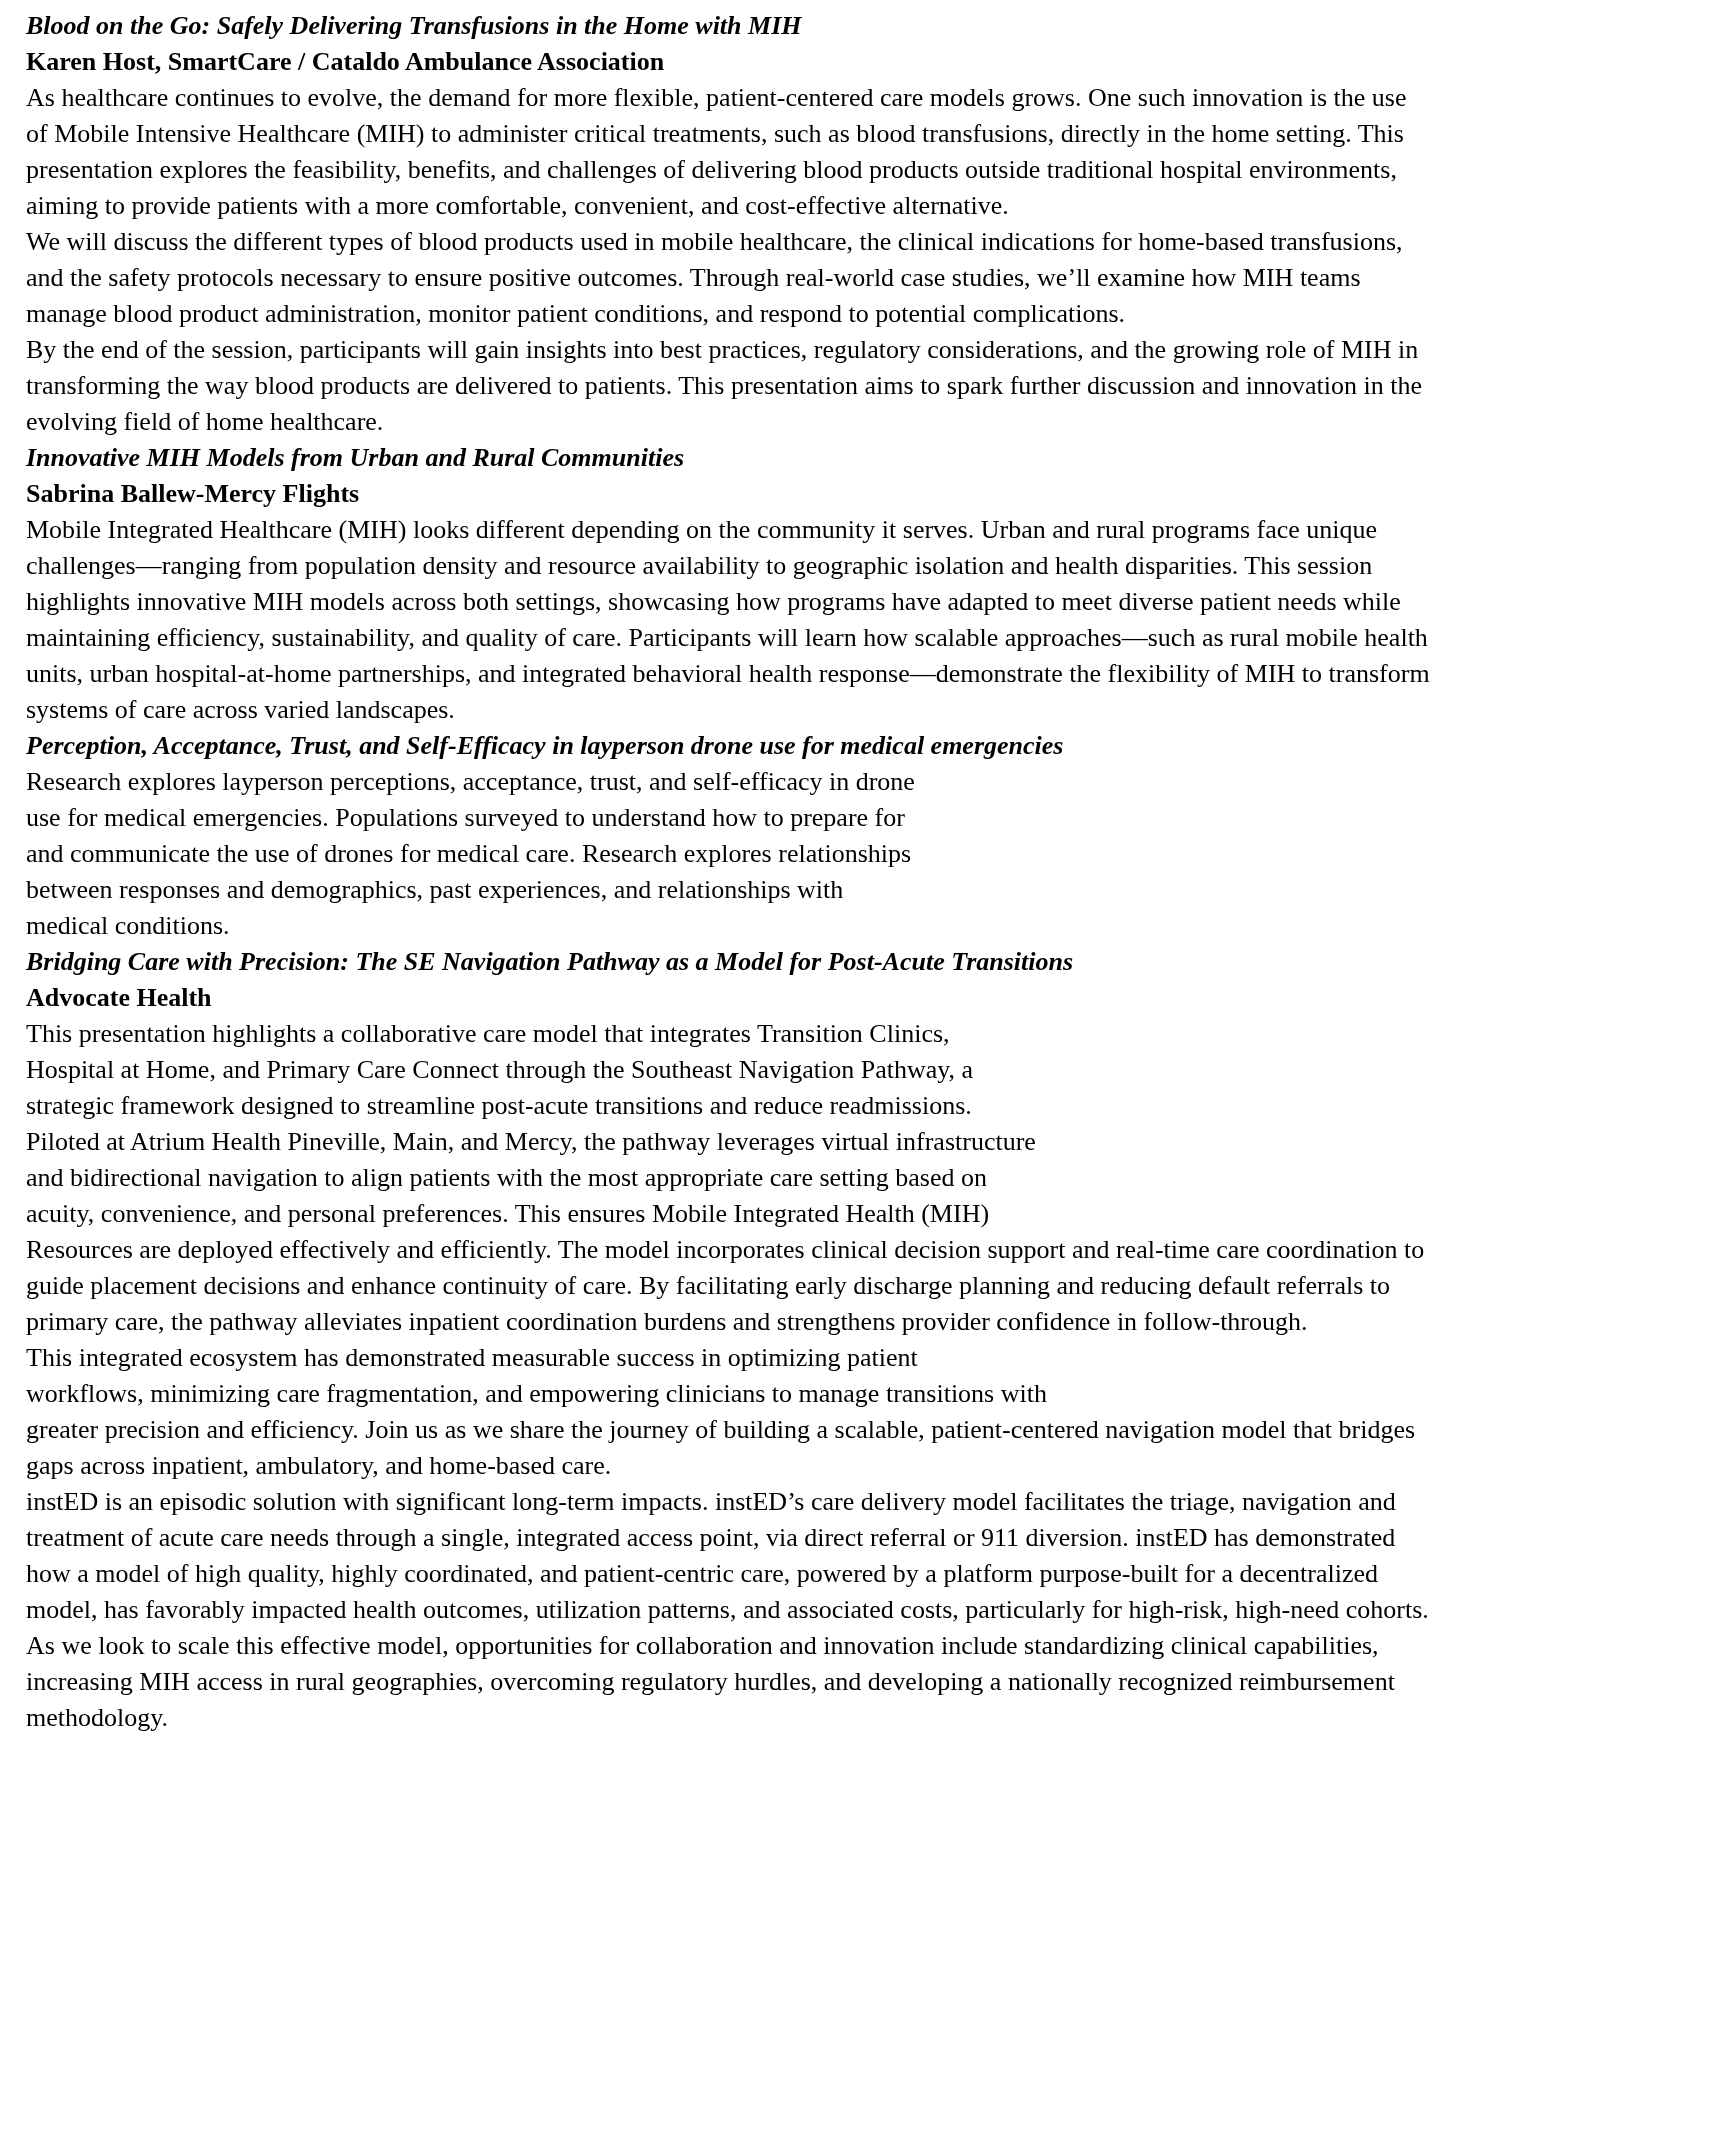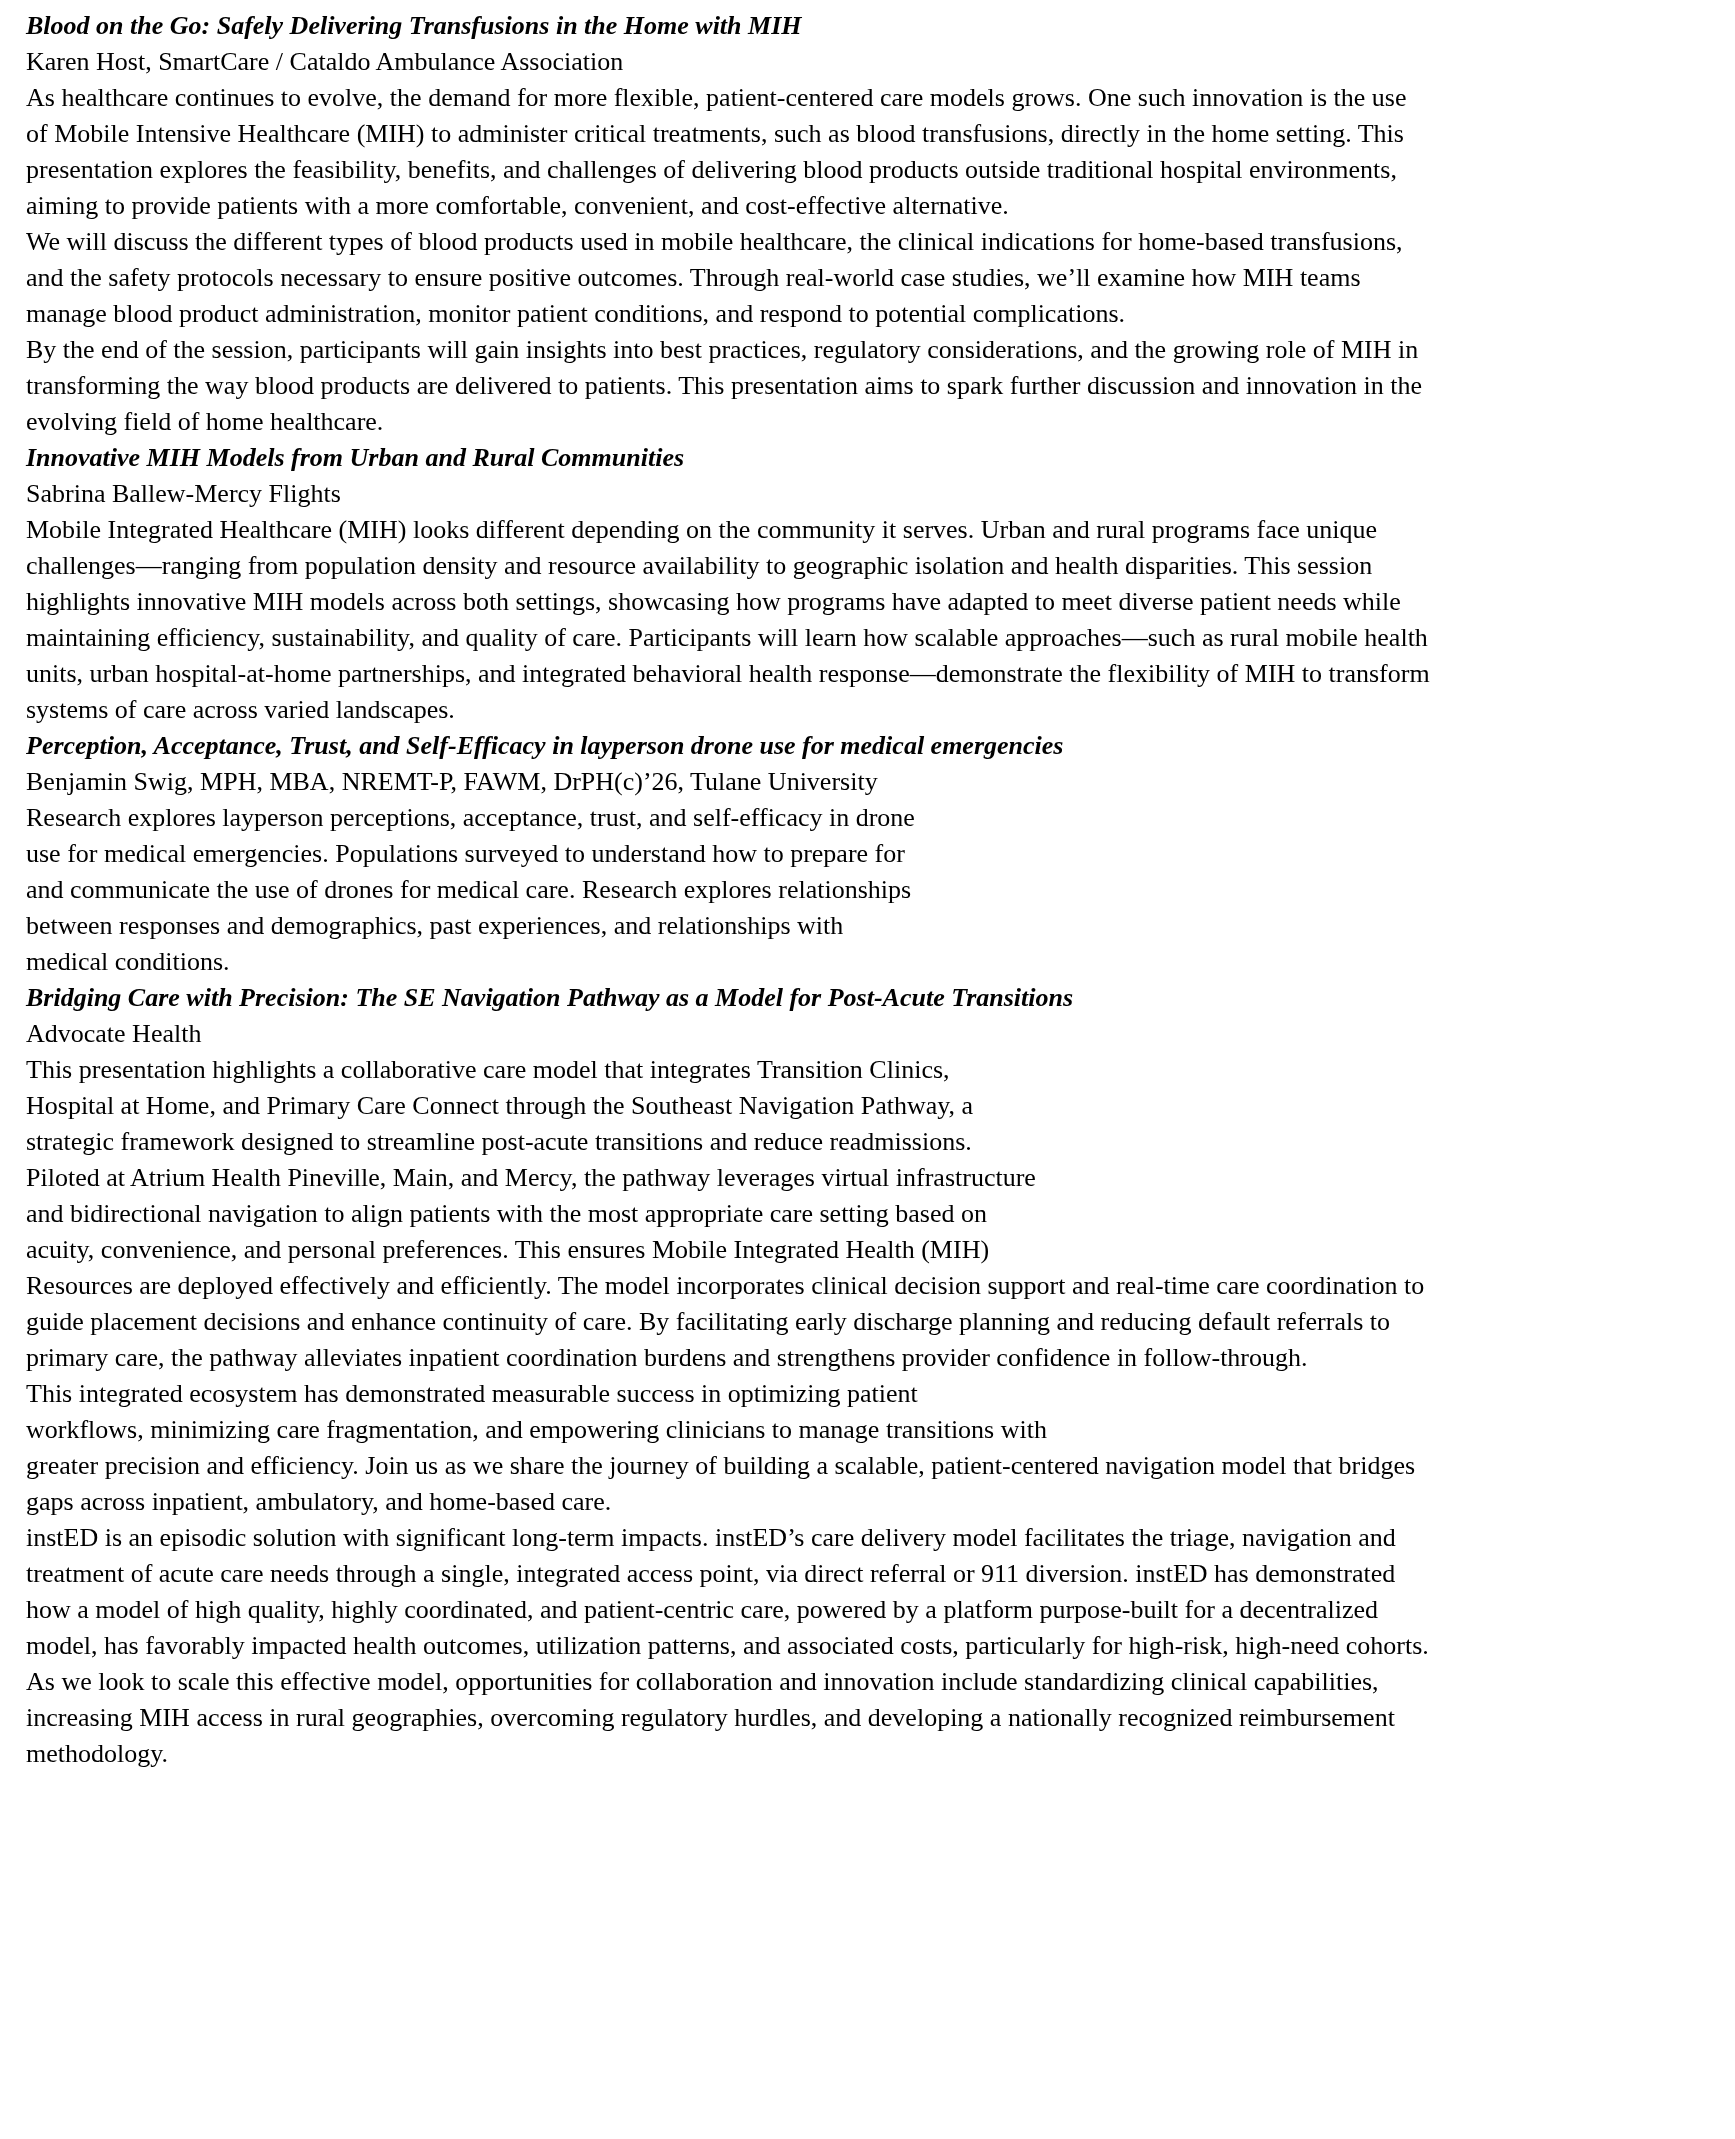--- a/index.html
+++ b/index.html
@@ -23,21 +23,21 @@
   .section + .section { }
   .section-title {
     margin: 0;
     font-size: inherit;
     line-height: inherit;
     font-weight: bold;
     font-style: italic;
   }
   .presenter {
     margin: 0;
-    font-weight: normal;
+    font-weight: bold;
   }
   .abstract p {
     margin: 0;
     white-space: pre-line;
   }
 </style>
 </head>
 <body>
 
 <main class="page">
@@ -66,21 +66,20 @@
 challenges—ranging from population density and resource availability to geographic isolation and health disparities. This session
 highlights innovative MIH models across both settings, showcasing how programs have adapted to meet diverse patient needs while
 maintaining efficiency, sustainability, and quality of care. Participants will learn how scalable approaches—such as rural mobile health
 units, urban hospital-at-home partnerships, and integrated behavioral health response—demonstrate the flexibility of MIH to transform
 systems of care across varied landscapes.</p>
       </div>
   </section>
 
   <section class="section">
     <h2 class="section-title">Perception, Acceptance, Trust, and Self-Efficacy in layperson drone use for medical emergencies</h2>
-    <p class="presenter">Benjamin Swig, MPH, MBA, NREMT-P, FAWM, DrPH(c)’26, Tulane University</p>
     <div class="abstract">
         <p>Research explores layperson perceptions, acceptance, trust, and self-efficacy in drone
 use for medical emergencies. Populations surveyed to understand how to prepare for
 and communicate the use of drones for medical care. Research explores relationships
 between responses and demographics, past experiences, and relationships with
 medical conditions.</p>
       </div>
   </section>
 
   <section class="section">

